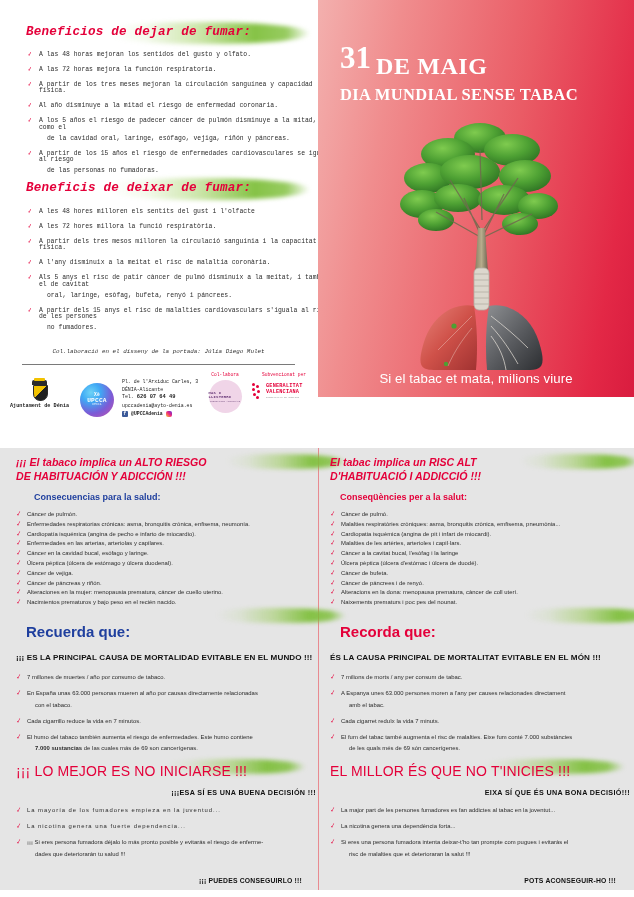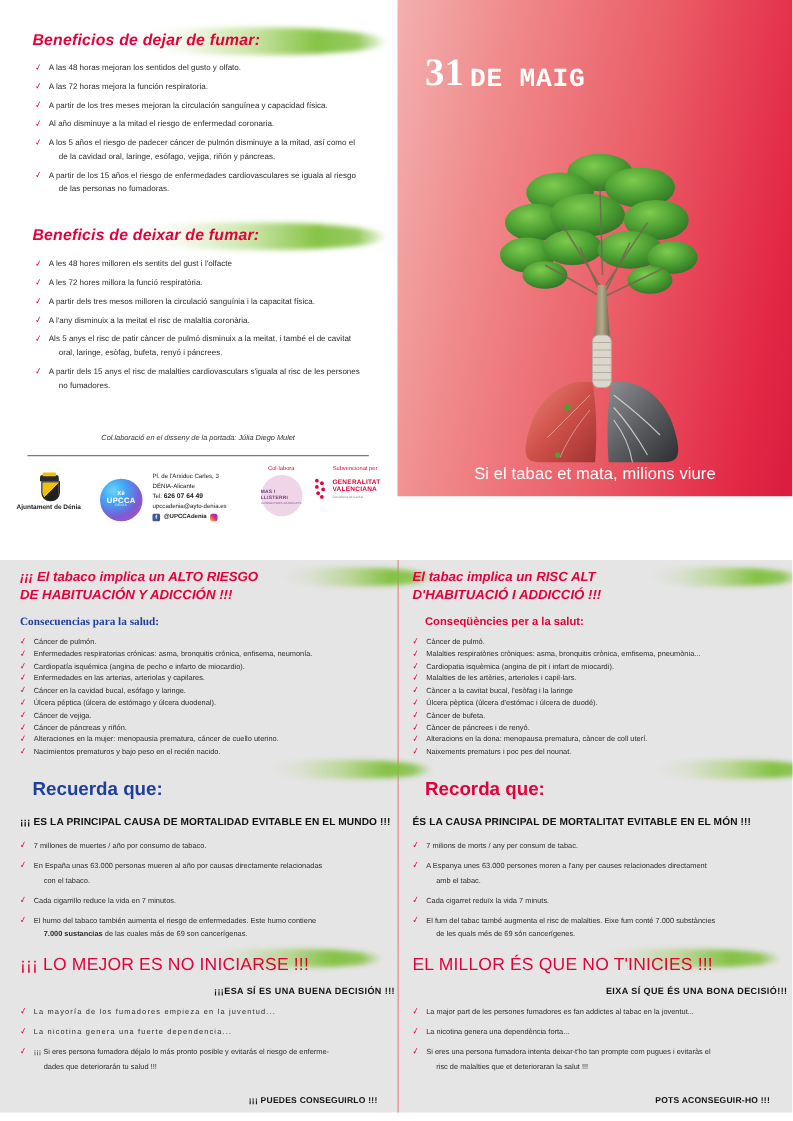--- a/index.html
+++ b/index.html
@@ -7,21 +7,21 @@
     width:634px;height:897px;position:relative;overflow:hidden;
     font-family:"Liberation Sans", sans-serif;
     -webkit-font-smoothing:antialiased;
   }
   .page{position:absolute;inset:0;background:#fff;}
 
   
   .top-half{position:absolute;left:0;top:0;width:634px;height:452px;}
 
   
-  .benefits-col{position:absolute;left:0;top:0;width:344px;height:452px;background:#fff;}
+  .benefits-col{position:absolute;left:0;top:0;width:344px;height:452px;background:#fff;font-family:Liberation Mono, monospace;}
 
   .green-smear{
     position:absolute;height:22px;
     background:linear-gradient(90deg,
       rgba(140,198,63,0) 0%,
       rgba(140,198,63,0.10) 18%,
       rgba(140,198,63,0.45) 45%,
       rgba(124,190,55,0.92) 72%,
       rgba(124,190,55,0.80) 88%,
       rgba(124,190,55,0) 100%);
@@ -116,21 +116,21 @@
     position:absolute;left:318px;top:0;width:316px;height:397px;
     background:linear-gradient(100deg,#f3b0ae 0%,#f08d8e 22%,#ea5b65 58%,#e32846 88%,#d91c3f 100%);
     overflow:hidden;
   }
   .poster-31{
     position:absolute;left:22px;top:42px;color:#fff;
     font-family:"Liberation Serif", serif;font-weight:bold;font-size:31px;line-height:1;
   }
   .poster-maig{
     position:absolute;left:58px;top:53px;color:#fff;
-    font-family:Liberation Mono, monospace;font-weight:bold;font-size:21px;letter-spacing:.6px;
+    font-family:Liberation Serif, serif;font-weight:bold;font-size:24px;letter-spacing:.6px;
   }
   .poster-sub{
     position:absolute;left:22px;top:85px;color:#fff;
     font-family:"Liberation Serif", serif;font-weight:bold;font-size:16.5px;letter-spacing:.35px;
   }
   .poster-tag{
     position:absolute;left:0;top:371px;width:316px;text-align:center;color:#fff;
     font-size:13.2px;letter-spacing:.1px;
   }
   .art{position:absolute;left:74px;top:120px;width:180px;height:250px;}
@@ -273,20 +273,21 @@
             </div>
           </div>
         </div>
 
       </div>
     </div>
 
     <div class="poster">
       <div class="poster-31">31</div>
       <div class="poster-maig">DE MAIG</div>
+      <div class="poster-sub">DIA MUNDIAL SENSE TABAC</div>
 
       <svg class="art" viewBox="0 0 180 250">
         <defs>
           <radialGradient id="fol" cx="40%" cy="32%" r="72%">
             <stop offset="0%" stop-color="#7fcb4f"></stop>
               <stop offset="55%" stop-color="#4da033"></stop>
             <stop offset="100%" stop-color="#2f7424"></stop>
           </radialGradient>
           <linearGradient id="lungL" x1="0" y1="0" x2="1" y2="1">
             <stop offset="0%" stop-color="#e8847a"></stop>
@@ -355,21 +356,21 @@
 
   <div class="bottom">
     <div class="vdiv"></div>
 
     <div class="col l">
       <div class="green-smear sm" style="left:210px;top:6px;width:120px;"></div>
       <div class="sec-head" style="margin-top:8px;">
         <div>¡¡¡ El tabaco implica un ALTO RIESGO</div>
         <div>DE HABITUACIÓN Y ADICCIÓN !!!</div>
       </div>
-      <div class="sub-head" style="margin-left:0;font-family:Liberation Serif, serif;">Consecuencias para la salud:</div>
+      <div class="sub-head" style="margin-left:18px;">Consecuencias para la salud:</div>
       <div class="mini-list" id="conseq-es">
           <div class="bl"><span class="tick">✓</span><span>Cáncer de pulmón.</span></div>
           <div class="bl"><span class="tick">✓</span><span>Enfermedades respiratorias crónicas: asma, bronquitis crónica, enfisema, neumonía.</span></div>
           <div class="bl"><span class="tick">✓</span><span>Cardiopatía isquémica (angina de pecho e infarto de miocardio).</span></div>
           <div class="bl"><span class="tick">✓</span><span>Enfermedades en las arterias, arteriolas y capilares.</span></div>
           <div class="bl"><span class="tick">✓</span><span>Cáncer en la cavidad bucal, esófago y laringe.</span></div>
           <div class="bl"><span class="tick">✓</span><span>Úlcera péptica (úlcera de estómago y úlcera duodenal).</span></div>
           <div class="bl"><span class="tick">✓</span><span>Cáncer de vejiga.</span></div>
           <div class="bl"><span class="tick">✓</span><span>Cáncer de páncreas y riñón.</span></div>
           <div class="bl"><span class="tick">✓</span><span>Alteraciones en la mujer: menopausia prematura, cáncer de cuello uterino.</span></div>

